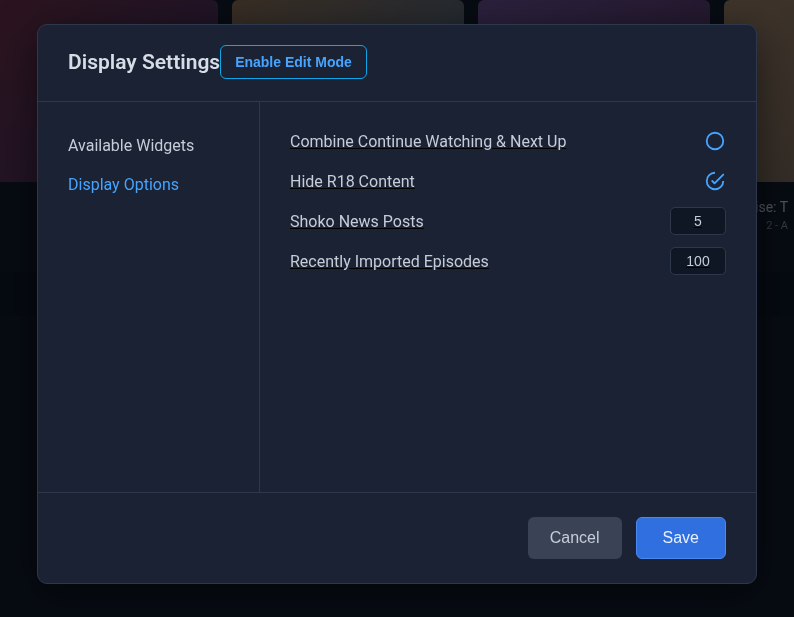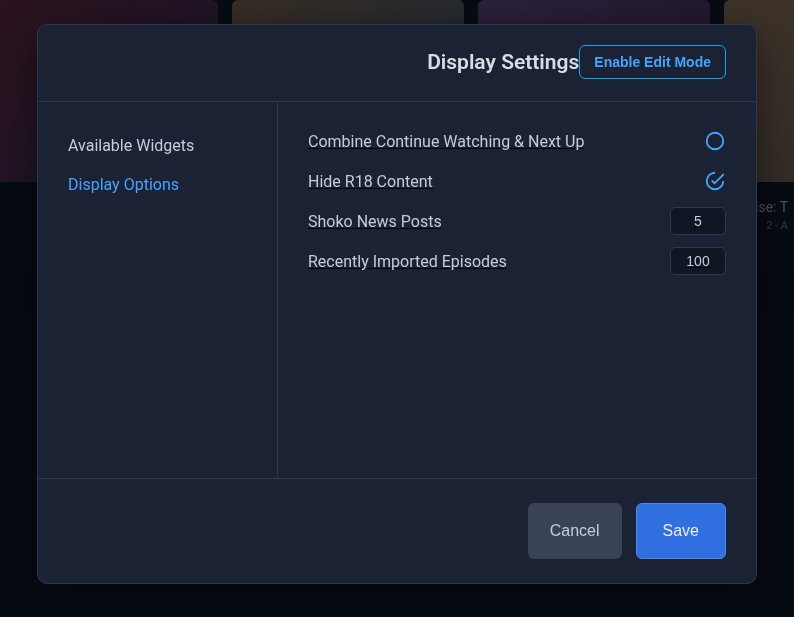--- a/index.html
+++ b/index.html
@@ -81,21 +81,21 @@
     border: 1px solid #2e384c;
     border-radius: 10px;
     display: flex;
     flex-direction: column;
     box-shadow: 0 8px 40px rgba(0,0,0,0.5);
   }
 
   .modal-header {
     display: flex;
     align-items: center;
-    justify-content: flex-end;
+    justify-content: flex-start;
     padding: 20px 30px 22px 30px;
   }
   .modal-title {
     color: #d7dde6;
     font-size: 21px;
     font-weight: 600;
   }
   .edit-mode-btn {
     background: transparent;
     color: #46a4ff;
@@ -109,21 +109,21 @@
 
   .modal-body {
     flex: 1;
     display: flex;
     border-top: 1px solid #2e384c;
     border-bottom: 1px solid #2e384c;
     min-height: 0;
   }
 
   .sidebar {
-    width: 240px;
+    width: 222px;
     border-right: 1px solid #2e384c;
     padding: 24px 0 0 0;
   }
   .sidebar-item {
     padding: 10px 30px;
     font-size: 16px;
     color: #c6cdd8;
     cursor: pointer;
   }
   .sidebar-item.active {
@@ -169,21 +169,21 @@
   }
 
   .modal-footer {
     display: flex;
     justify-content: flex-end;
     gap: 14px;
     padding: 24px 30px;
   }
   .btn {
     border-radius: 6px;
-    padding: 19px 22px;
+    padding: 12px 22px;
     font-size: 16px;
     cursor: pointer;
     border: none;
   }
   .btn-cancel {
     background: #3a4356;
     color: #c6cdd8;
   }
   .btn-save {
     background: #2f6fe0;

